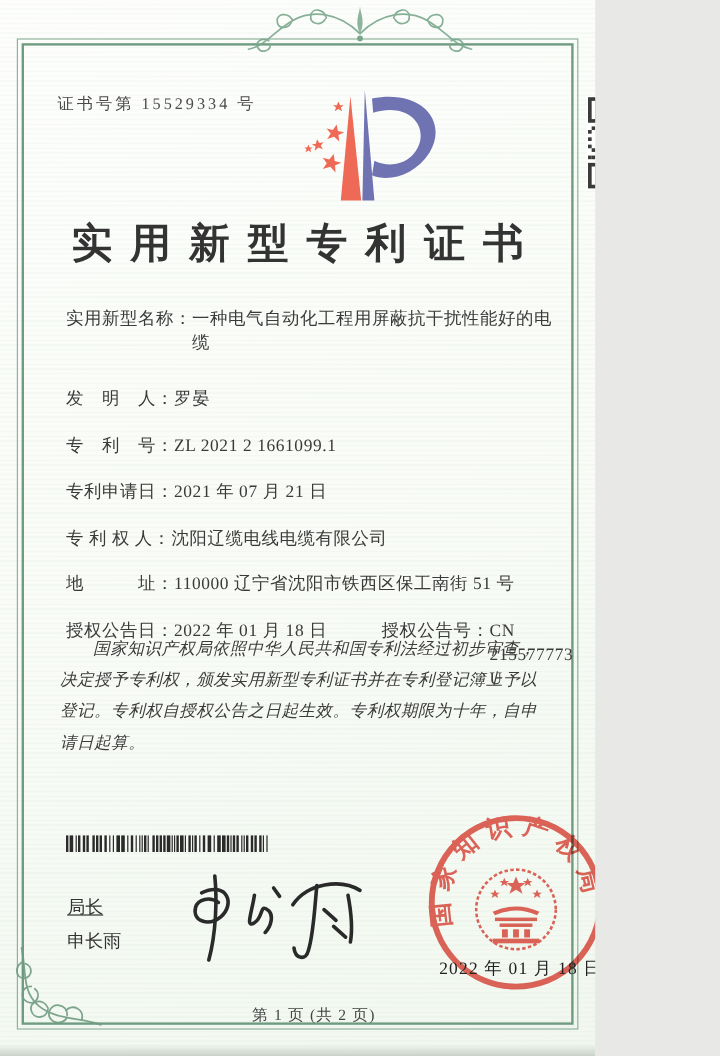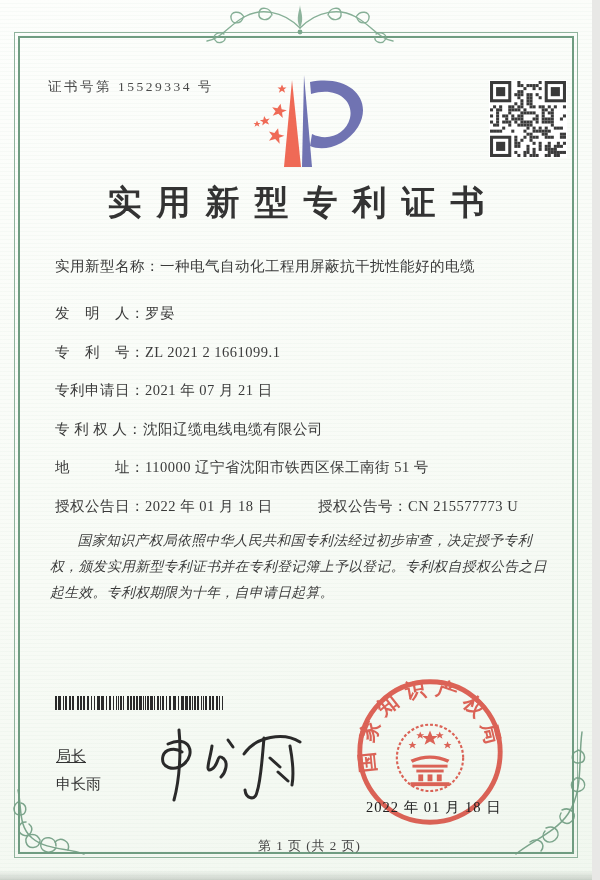--- a/index.html
+++ b/index.html
@@ -1,17 +1,17 @@
 <!DOCTYPE html>
 <html><head>
 <meta charset="utf-8">
 <style>
   html,body{margin:0;padding:0;background:#e8e8e6;}
   .page{
-    position:relative;width:592px;height:880px;overflow:hidden;
+    position:relative;width:496px;height:880px;overflow:hidden;
     font-family:"Liberation Serif","DejaVu Serif",serif;color:#3d3d3d;
     background:
       repeating-linear-gradient(0deg, rgba(140,180,155,0.05) 0 1px, rgba(0,0,0,0) 1px 4px),
       linear-gradient(160deg,#fdfefc 0%,#f8fbf6 55%,#f1f7ef 100%);
   }
   .edge-shadow{position:absolute;left:0;right:0;bottom:0;height:10px;
     background:linear-gradient(180deg,rgba(0,0,0,0) 0%,rgba(90,100,92,0.25) 100%);}
   
   .frame-outer{position:absolute;left:14px;top:32px;right:14px;bottom:22px;
     border:1px solid #8fb29c;}

